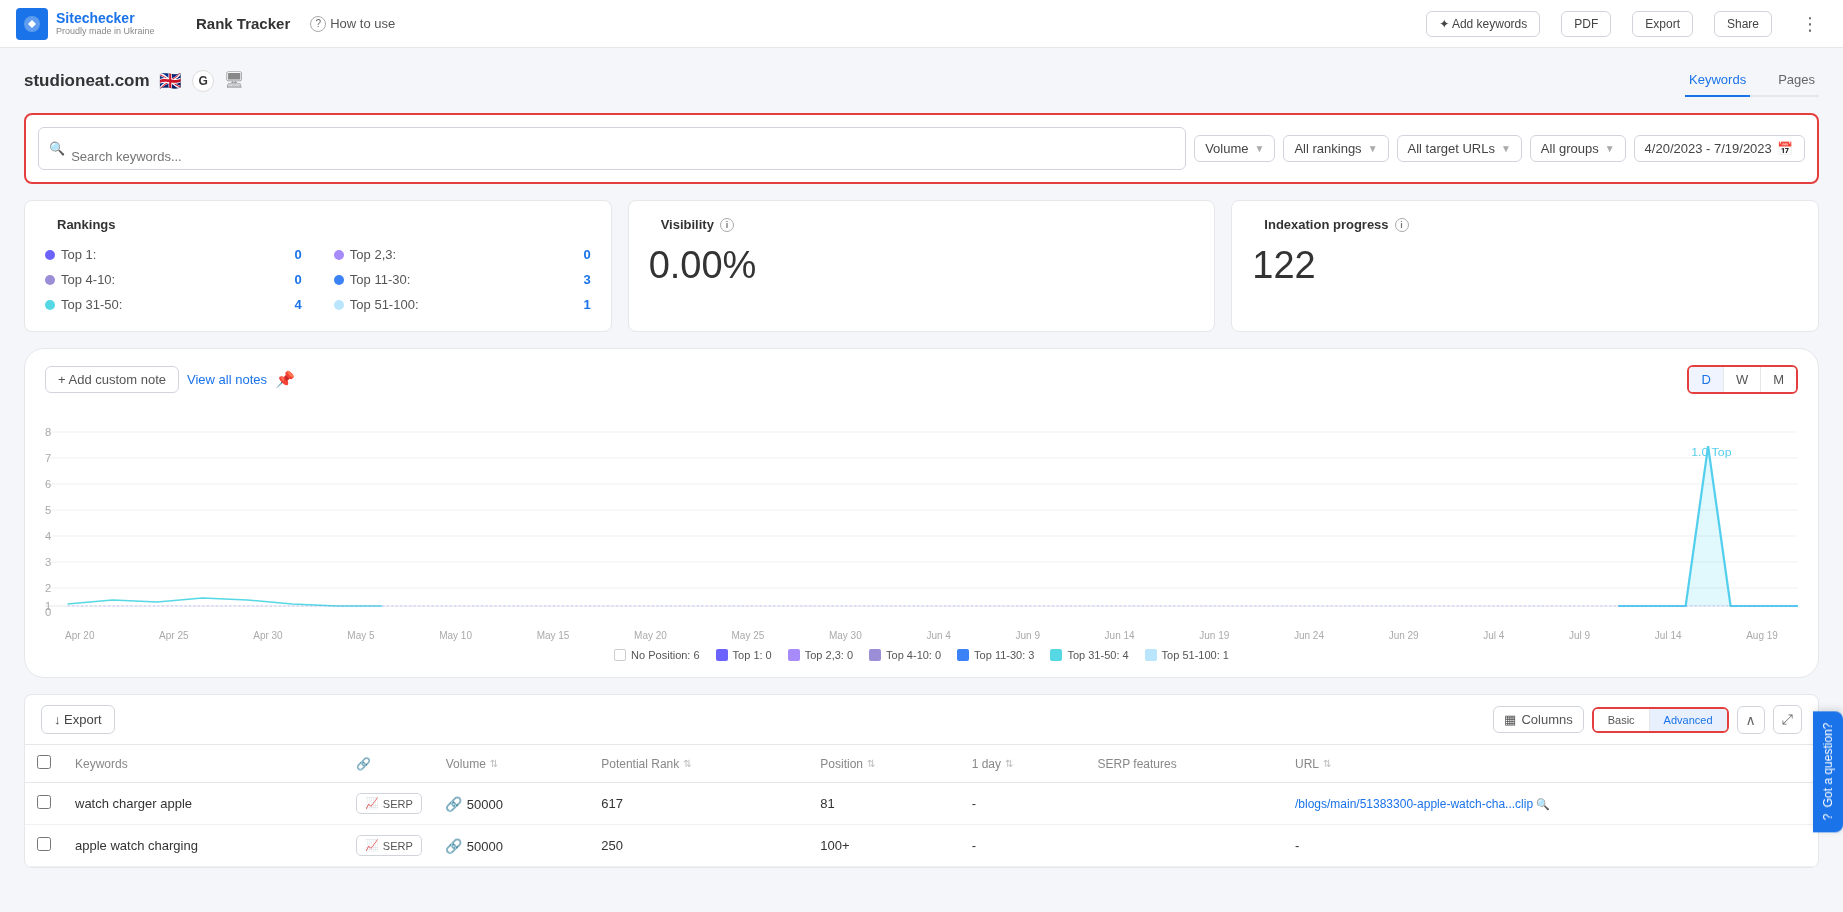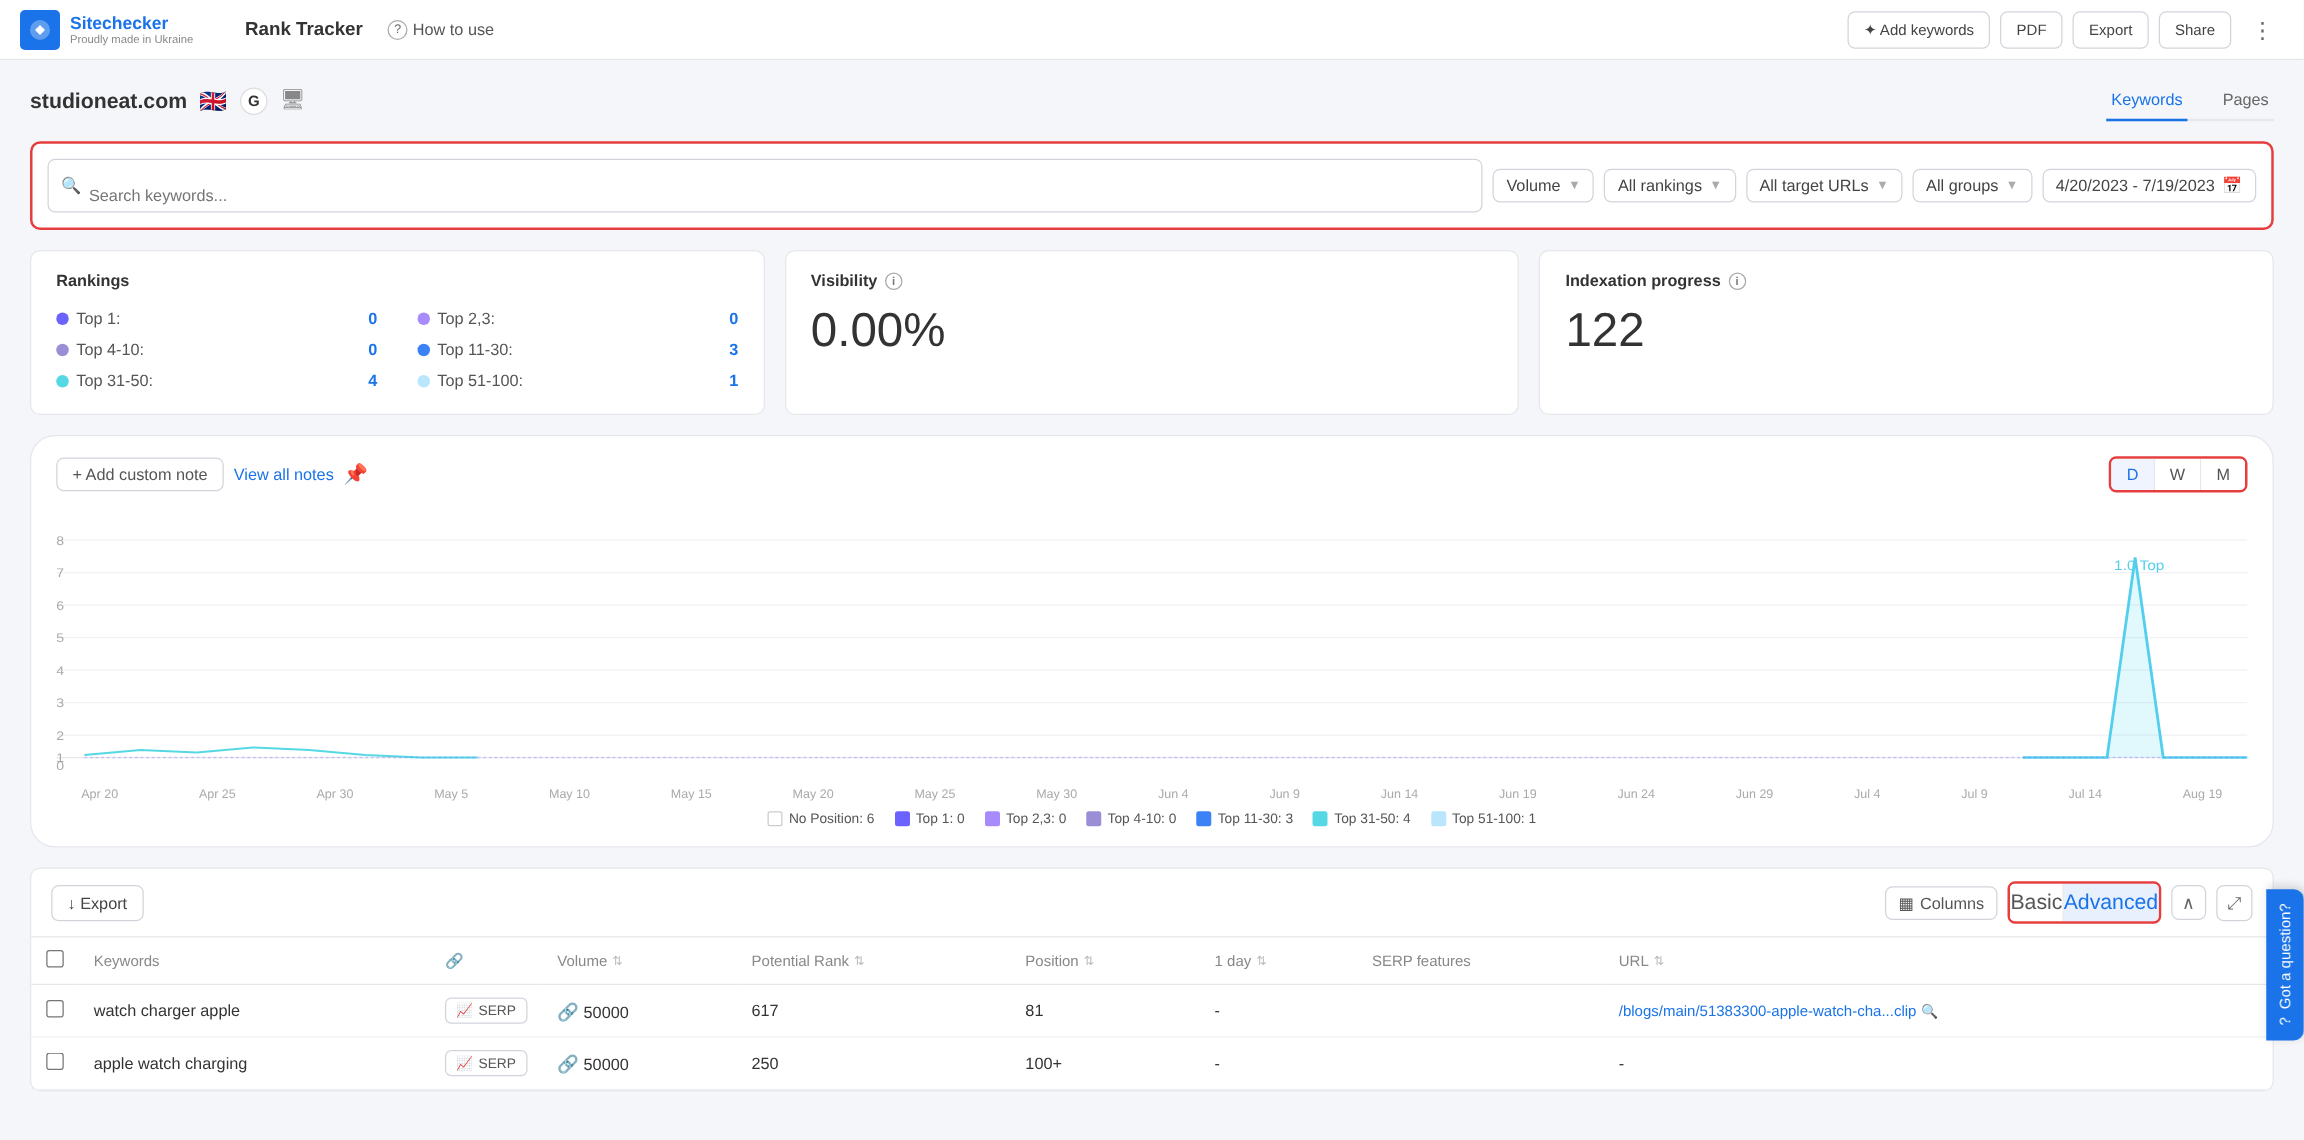--- a/index.html
+++ b/index.html
@@ -7,21 +7,21 @@
 
     
     .topnav { display: flex; align-items: center; background: #fff; border-bottom: 1px solid #e5e7eb; padding: 0 16px; height: 48px; gap: 20px; }
     .logo-area { display: flex; align-items: center; gap: 8px; min-width: 160px; }
     .logo-img { width: 32px; height: 32px; background: #1a73e8; border-radius: 4px; display: flex; align-items: center; justify-content: center; }
     .logo-text { font-weight: 700; font-size: 14px; color: #1a73e8; line-height: 1.1; }
     .logo-sub { font-size: 9px; color: #888; }
     .nav-title { font-size: 15px; font-weight: 600; color: #333; }
     .nav-how { display: flex; align-items: center; gap: 4px; color: #555; font-size: 13px; cursor: pointer; }
     .nav-how-icon { width: 16px; height: 16px; border-radius: 50%; border: 1px solid #aaa; display: flex; align-items: center; justify-content: center; font-size: 10px; color: #666; }
-    .topnav-right { margin-left: auto; display: flex; gap: 8px; }
+    .topnav-right { margin-left: auto; display: flex; align-items: center; gap: 21px; }
     .btn-outline { border: 1px solid #d1d5db; border-radius: 6px; padding: 5px 12px; font-size: 12px; cursor: pointer; background: #fff; color: #444; display: flex; align-items: center; gap: 5px; }
     .more-btn { border: none; background: none; cursor: pointer; font-size: 18px; color: #666; padding: 4px 8px; }
 
     
     .main { display: flex; flex-direction: column; }
     .content-area { background: #f5f6fa; padding: 16px 24px; flex: 1; }
 
     
     .site-header { display: flex; align-items: center; justify-content: space-between; margin-bottom: 16px; }
     .site-info { display: flex; align-items: center; gap: 10px; }
@@ -41,21 +41,21 @@
     .search-input-wrap input { border: none; outline: none; font-size: 13px; color: #555; width: 100%; background: transparent; margin-top: 16px; }
     .search-icon { color: #aaa; font-size: 13px; }
     .filter-select { display: flex; align-items: center; border: 1px solid #d1d5db; border-radius: 6px; padding: 5px 10px; gap: 6px; cursor: pointer; background: #fff; font-size: 13px; color: #444; white-space: nowrap; }
     .filter-select .arrow { color: #aaa; font-size: 10px; }
     .date-filter { display: flex; align-items: center; border: 1px solid #d1d5db; border-radius: 6px; padding: 5px 10px; gap: 6px; cursor: pointer; background: #fff; font-size: 13px; color: #444; }
     .cal-icon { color: #aaa; }
 
     
     .stats-row { display: grid; grid-template-columns: 1fr 1fr 1fr; gap: 16px; margin-bottom: 16px; }
     .stat-card { background: #fff; border-radius: 8px; padding: 16px 20px; border: 1px solid #e5e7eb; }
-    .stat-title { font-size: 13px; font-weight: 600; color: #333; margin-bottom: 12px; display: flex; align-items: center; gap: 6px; }
+    .stat-title { font-size: 13px; font-weight: 600; color: #333; margin-bottom: 12px; display: flex; align-items: center; gap: 6px; margin-left: 12px; }
     .info-circle { width: 14px; height: 14px; border-radius: 50%; border: 1px solid #aaa; display: inline-flex; align-items: center; justify-content: center; font-size: 9px; color: #777; }
 
     
     .rankings-grid { display: grid; grid-template-columns: 1fr 1fr; gap: 4px 32px; }
     .rank-row { display: flex; align-items: center; justify-content: space-between; padding: 3px 0; font-size: 13px; }
     .rank-label { display: flex; align-items: center; gap: 6px; color: #555; }
     .rank-dot { width: 10px; height: 10px; border-radius: 50%; display: inline-block; }
     .rank-val { font-weight: 600; color: #1a73e8; }
     .rank-val.nonzero { color: #1a73e8; }
 
@@ -85,21 +85,21 @@
     .legend-item { display: flex; align-items: center; gap: 5px; font-size: 11px; color: #555; }
     .legend-box { width: 12px; height: 12px; border-radius: 2px; }
     .legend-checkbox { width: 12px; height: 12px; border: 1px solid #ccc; border-radius: 2px; background: #fff; display: inline-block; }
 
     
     .table-section { background: #fff; border-radius: 8px; border: 1px solid #e5e7eb; }
     .table-toolbar { display: flex; align-items: center; justify-content: space-between; padding: 10px 16px; border-bottom: 1px solid #e5e7eb; }
     .table-toolbar-right { display: flex; align-items: center; gap: 8px; }
     .columns-btn { display: flex; align-items: center; gap: 5px; font-size: 13px; color: #555; cursor: pointer; padding: 5px 10px; border: 1px solid #d1d5db; border-radius: 6px; background: #fff; }
     .basic-advanced { display: flex; border: 2px solid #e53e3e; border-radius: 6px; overflow: hidden; }
-    .ba-btn { padding: 5px 0; font-size: 17px; cursor: pointer; background: #fff; border: none; color: #555; border-right: 1px solid #e5e7eb; }
+    .ba-btn { padding: 5px 14px; font-size: 11px; cursor: pointer; background: #fff; border: none; color: #555; border-right: 1px solid #e5e7eb; }
     .ba-btn:last-child { border-right: none; }
     .ba-btn.active { background: #e8f0fe; color: #1a73e8; font-weight: 500; }
     .icon-btn { border: 1px solid #d1d5db; border-radius: 6px; padding: 5px 8px; background: #fff; cursor: pointer; color: #666; font-size: 14px; }
 
     
     .data-table { width: 100%; border-collapse: collapse; }
     .data-table th { padding: 10px 12px; text-align: left; font-size: 12px; color: #888; font-weight: 500; border-bottom: 1px solid #e5e7eb; white-space: nowrap; }
     .data-table td { padding: 10px 12px; font-size: 13px; color: #333; border-bottom: 1px solid #f0f1f5; vertical-align: middle; }
     .sort-icon { font-size: 10px; color: #bbb; cursor: pointer; }
     .th-inner { display: flex; align-items: center; gap: 4px; }

